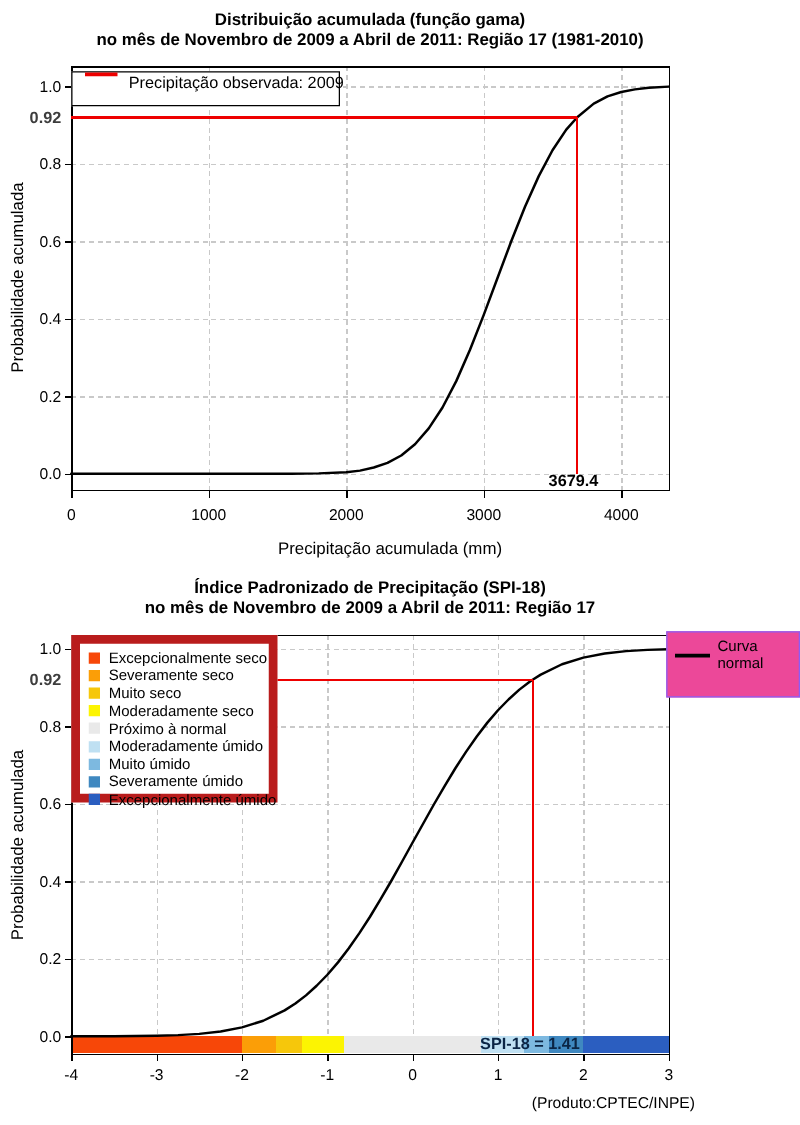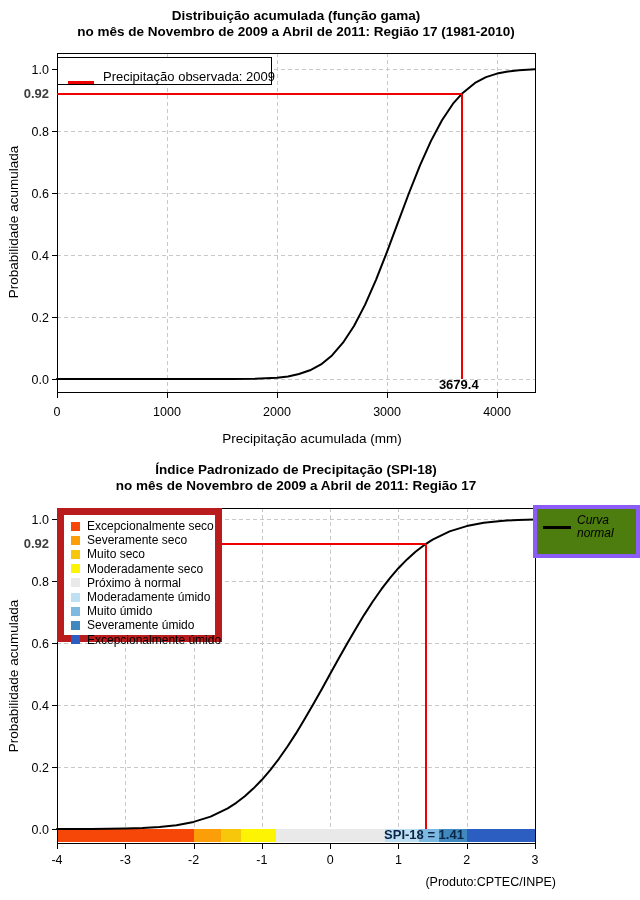--- a/index.html
+++ b/index.html
@@ -20,32 +20,32 @@
   .bar-seg{shape-rendering:crispEdges;}
 
   .overlay{position:absolute;z-index:2;}
   .title{left:0;width:592px;text-align:center;font-size:13.5px;font-weight:bold;line-height:16px;}
   .xlabel{left:16px;width:592px;text-align:center;font-size:13.5px;}
   .ylabel{left:-66px;width:160px;height:16px;text-align:center;font-size:13.5px;
           transform:rotate(-90deg);}
   .producer{left:346px;width:210px;text-align:right;font-size:12.5px;}
 
   .legend1{left:57px;top:57px;width:215px;height:28px;background:#fff;border:1px solid #000;
-           box-sizing:border-box;display:flex;align-items:flex-end;padding-left:10px;gap:9px;}
+           box-sizing:border-box;display:flex;align-items:flex-start;padding-left:10px;gap:9px;}
   .l1-line{width:26px;height:3px;background:#ee0000;flex:0 0 26px;}
   .l1-text{font-size:13px;white-space:nowrap;}
 
   .catlegend{left:57px;top:508px;width:165px;height:134px;background:#fff;border:7px solid #b91c1c;
              box-sizing:border-box;padding:4px 0 0 7px;}
   .cat-row{display:flex;align-items:center;gap:7px;height:14.2px;}
   .sq{width:9px;height:9px;flex:0 0 9px;}
   .cat-label{font-size:12px;white-space:nowrap;}
 
-  .legend2{left:533px;top:505px;width:107px;height:53px;background:#4d7c0f;border:4px solid #8b5cf6;
-           box-sizing:border-box;padding:5px 0 0 6px;font-style:italic;}
+  .legend2{left:533px;top:505px;width:107px;height:53px;background:#ec4899;border:1px solid #8b5cf6;
+           box-sizing:border-box;padding:5px 0 0 6px;}
   .l2-row{display:flex;align-items:center;gap:6px;margin-bottom:3px;}
   .l2-line{width:28px;height:3px;flex:0 0 28px;}
   .l2-black{background:#000;}
   .l2-red{background:#ee0000;}
   .l2-text{font-size:12px;line-height:13px;width:62px;}
 </style>
 </head>
 <body>
 
 <div class="page">

